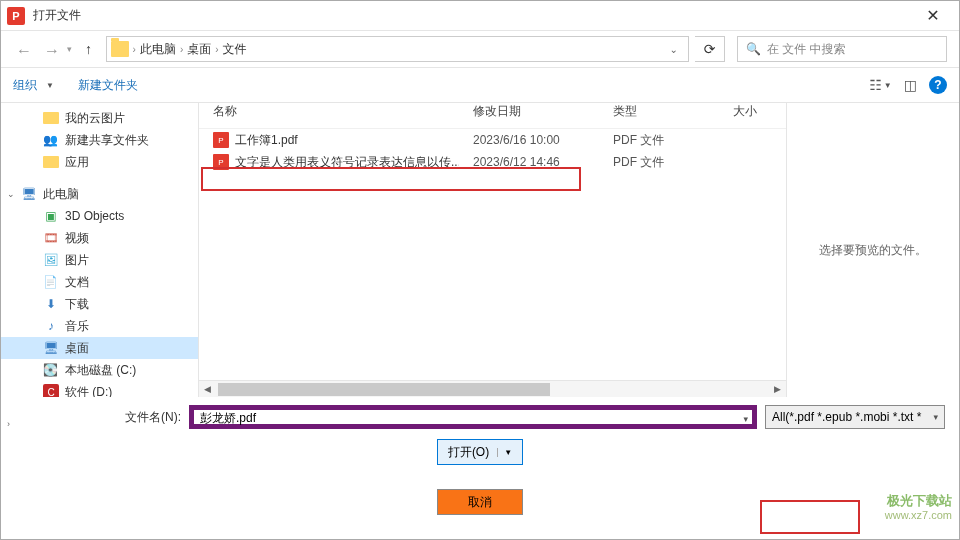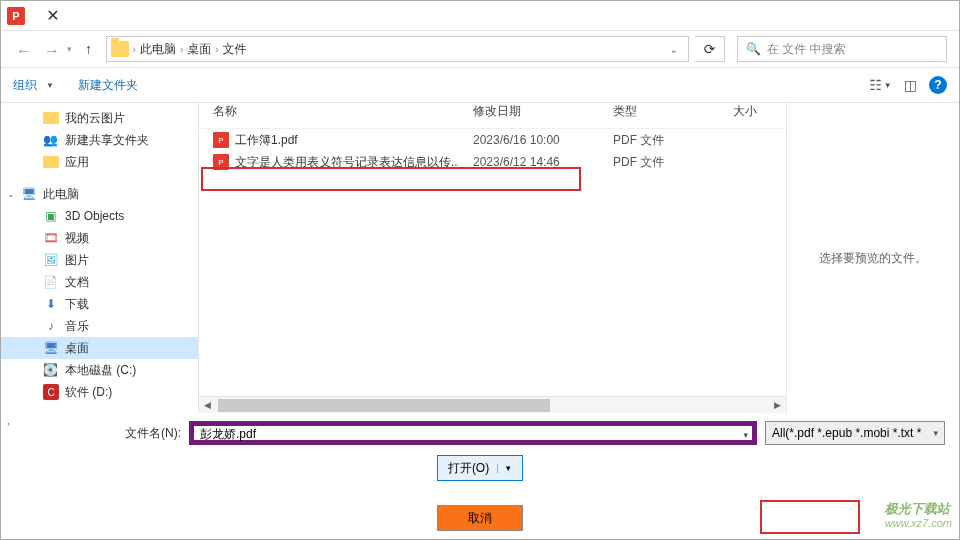--- a/index.html
+++ b/index.html
@@ -74,43 +74,44 @@
 .highlight-box { position: absolute; border: 2px solid #d32f2f; pointer-events: none; }
 .hb1 { left: 2px; top: 38px; width: 380px; height: 24px; }
 .hscroll { height: 17px; border-top: 1px solid #e5e5e5; background: #f5f5f5; display:flex; align-items:center; }
 .hscroll .track{ flex:1; height:17px; position:relative;}
 .hscroll .thumb{ position:absolute; left:2px; top:2px; height:13px; width:60%; background:#c9c9c9; border-radius:0;}
 .hscroll .arrow{ width:17px; height:17px; display:flex;align-items:center;justify-content:center; font-size:9px; color:#666;}
 
 .preview { width: 173px; border-left: 1px solid #e5e5e5; display: flex; align-items: center; justify-content: center; font-size: 12px; color: #666; }
 
 
-.footer { padding: 8px 14px 8px; display:flex; flex-direction:column; gap:10px; }
+.footer { padding: 8px 14px 24px; display:flex; flex-direction:column; gap:10px; }
 .fn-row { display: flex; align-items: center; gap: 8px; }
 .fn-label { font-size: 12px; color: #333; margin-left: 110px; }
 .fn-input { flex: 1; height: 24px; border: 5px solid #701a75; font-size: 12px; padding: 0 6px; background:#fff; position:relative;}
 .fn-input .dd{ position:absolute; right:4px; top:4px; font-size:9px; color:#555;}
 .filter { width: 180px; height: 24px; border: 1px solid #888; font-size: 12px; padding: 0 6px; display:flex; align-items:center; background:#efefef; white-space:nowrap; overflow:hidden;}
 .filter .dd{ margin-left:auto; font-size:9px; color:#555;}
 .btn-row { display: flex; justify-content: flex-end; gap: 24px; align-items:center;flex-direction:column;}
 .btn { min-width: 86px; height: 26px; border: 1px solid #888; background: #f97316; font-size: 12px; display:flex; align-items:center; justify-content:center; gap:4px; cursor:pointer;}
 .btn.primary{ border:1px solid #0078d7; background:#e5f1fb;}
 .btn .caret{font-size:8px; border-left:1px solid #aaa; padding-left:6px; margin-left:4px;}
 .hb2 { position:absolute; border:2px solid #d32f2f; right:100px; bottom:6px; width:100px; height:34px; pointer-events:none;}
 
-.watermark{ position:absolute; right:8px; bottom:10px; font-size:11px; color:#7a9f3e; opacity:0.7; pointer-events:none; line-height:1.2;font-style:italic;}
+.watermark{ position:absolute; right:8px; bottom:18px; font-size:11px; color:#7a9f3e; opacity:0.7; pointer-events:none; text-align:right; line-height:1.2;}
 .watermark .logo{ font-size:13px; color:#5aa02c; font-weight:bold;}
 </style>
 </head>
 <body>
 
 <div class="dialog">
 
   <div class="titlebar">
     <div class="app-icon">P</div>
+    <div class="title">打开文件</div>
     <div class="close-btn">✕</div>
   </div>
 
   <div class="navbar">
     <div class="nav-arrow">←</div>
     <div class="nav-arrow">→</div>
     <span class="chevron-down">▾</span>
     <div class="nav-up">↑</div>
     <div class="breadcrumb-box">
       <div class="bc-folder"></div>

